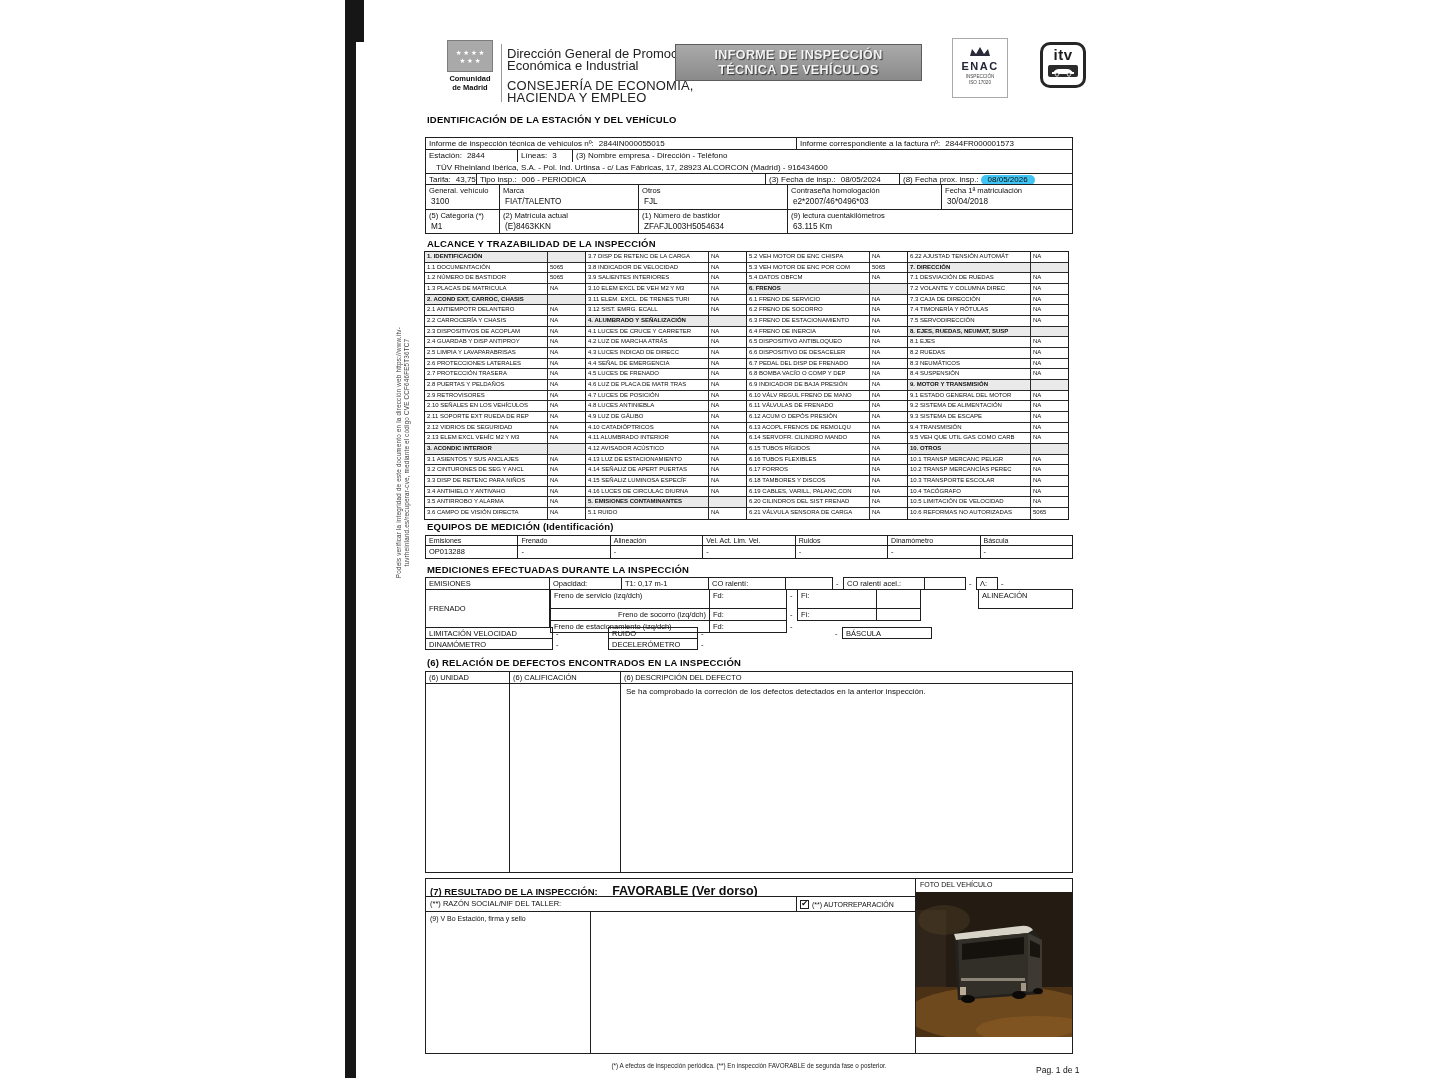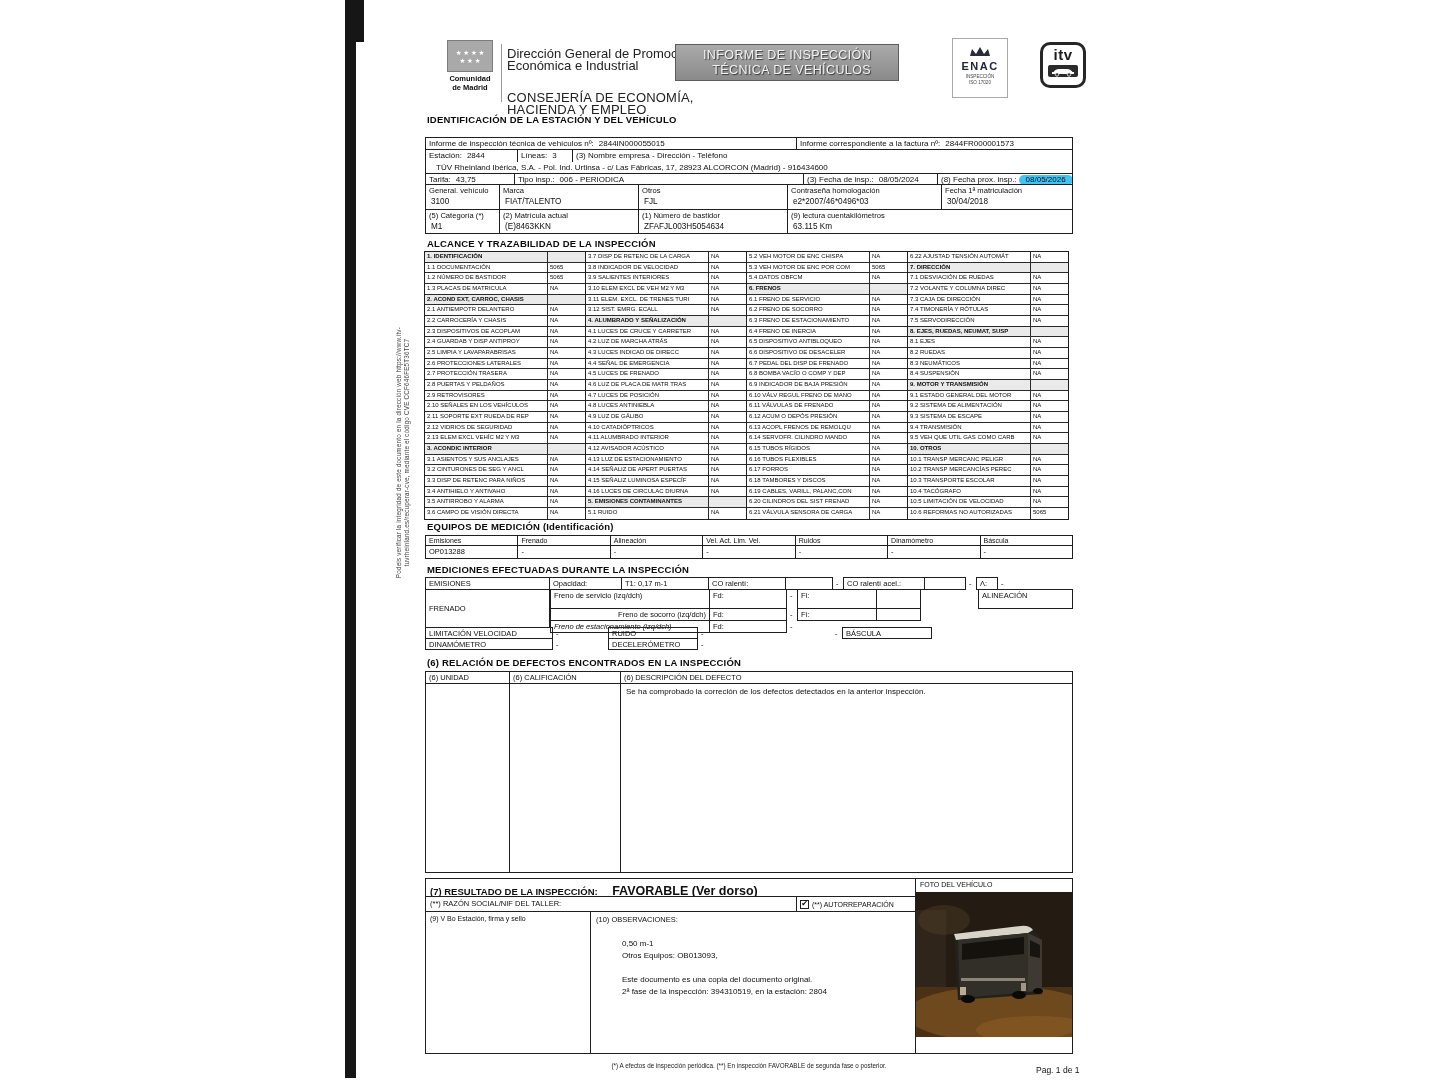--- a/index.html
+++ b/index.html
@@ -9,22 +9,22 @@
   
   .scanbar{left:345px;top:0;width:11px;height:1078px;background:#161616}
   .scanbar-top{left:345px;top:0;width:19px;height:42px;background:#161616}
   .sidetext{left:230px;top:445px;width:346px;transform:rotate(-90deg);font-size:6.3px;line-height:7.6px;color:#3c3c3c;letter-spacing:.2px;text-align:center}
   
   .cam{left:444px;top:40px;width:52px;text-align:center}
   .cam-flag{width:46px;height:32px;margin:0 auto;background:#a9a9a9;border:1px solid #7c7c7c;color:#fff;display:flex;flex-direction:column;justify-content:center;gap:1px;font-size:6.5px;line-height:7px}
   .cam-name{font-weight:bold;font-size:7.5px;line-height:8.5px;margin-top:3px;white-space:pre-line}
   .hdr-div{left:501px;top:44px;width:1px;height:58px;background:#9a9a9a}
   .org{left:507px;top:48px;font-size:13px;line-height:12px;color:#222}
-  .org .o2{margin-top:20px;letter-spacing:.2px}
-  .titlebox{left:675px;top:44px;width:224px;height:37px;background:linear-gradient(180deg,#aaaaaa,#8a8a8a);border:1px solid #5c5c5c;color:#f2f2f2;font-weight:normal;font-size:12.5px;line-height:15px;text-align:right;display:flex;align-items:center;justify-content:center;text-shadow:1px 1px 1px rgba(40,40,40,.85);letter-spacing:.4px;white-space:pre-line}
+  .org .o2{margin-top:8px;letter-spacing:.2px}
+  .titlebox{left:675px;top:44px;width:247px;height:37px;background:linear-gradient(180deg,#aaaaaa,#8a8a8a);border:1px solid #5c5c5c;color:#f2f2f2;font-weight:bold;font-size:12.5px;line-height:15px;text-align:center;display:flex;align-items:center;justify-content:center;text-shadow:1px 1px 1px rgba(40,40,40,.85);letter-spacing:.4px;white-space:pre-line}
   .enac{left:952px;top:38px;width:56px;height:60px;border:1px solid #aaaaaa;text-align:center;padding-top:3px;background:#fff}
   .enac-name{font-weight:bold;font-size:11px;letter-spacing:1.5px;color:#23233a}
   .enac-small{font-size:4.6px;line-height:5.6px;color:#444;margin-top:2px;white-space:pre-line}
   .itv{left:1040px;top:42px;width:46px;height:46px;border:3px solid #262626;border-radius:10px;text-align:center;padding-top:1px;background:#fff}
   .itv-name{font-weight:bold;font-size:15px;line-height:17px;color:#1d1d1d;letter-spacing:.5px}
   
   .sect{font-weight:bold;font-size:9.5px;color:#0a0a0a;letter-spacing:.2px}
   
   .mrow{display:flex}
   .mrow+.mrow{margin-top:-1px}
@@ -138,21 +138,21 @@
     <div class="idcell" style="flex:1;padding:0">
       <div style="display:flex;height:12px">
         <div style="width:92px;border-right:1px solid #1f1f1f;padding:1px 3px"><span class="lb">Estación:</span><span class="vl">2844</span></div>
         <div style="width:55px;border-right:1px solid #1f1f1f;padding:1px 3px"><span class="lb">Líneas:</span><span class="vl">3</span></div>
         <div style="flex:1;padding:1px 3px">(3) Nombre empresa - Dirección - Teléfono</div>
       </div>
       <div style="padding:1px 3px 0 10px;font-size:8px">TÜV Rheinland Ibérica, S.A. - Pol. Ind. Urtinsa - c/ Las Fábricas, 17, 28923 ALCORCON (Madrid) - 916434600</div>
     </div>
   </div>
   <div class="mrow" style="height:12px">
-    <div class="idcell" style="width:90px"><span class="lb">Tarifa:</span><span class="vl">43,75</span></div>
+    <div class="idcell" style="width:52px"><span class="lb">Tarifa:</span><span class="vl">43,75</span></div>
     <div class="idcell" style="width:290px"><span class="lb">Tipo insp.:</span><span class="vl">006 - PERIODICA</span></div>
     <div class="idcell" style="width:135px"><span class="lb">(3) Fecha de insp.:</span><span class="vl">08/05/2024</span></div>
     <div class="idcell" style="flex:1"><span class="lb">(8) Fecha prox. insp.:</span><span class="vl hl" style="background: rgb(63, 196, 243);">08/05/2026</span></div>
   </div>
   <div class="mrow" style="height:26px">
     <div class="idcell two" style="width:75px">
         <span class="lb">General. vehículo</span>
         <span class="vl">3100</span>
       </div>
     <div class="idcell two" style="width:140px">
@@ -664,21 +664,21 @@
           <div class="mc" style="width: 95px;">ALINEACIÓN</div>
         </div>
         <div class="mrow" style="height: 13px;">
           <div class="mc" style="width: 160px; text-align: right;">Freno de socorro (izq/dch)</div>
           <div class="mc" style="width: 78px;">Fd:</div>
           <div class="mc nb" style="width: 12px;">-</div>
           <div class="mc" style="width: 80px;">Fi:</div>
           <div class="mc" style="width: 45px;"></div>
         </div>
         <div class="mrow" style="height: 13px;">
-          <div class="mc" style="width: 160px; font-style: italic;">Freno de estacionamiento (izq/dch)</div>
+          <div class="mc" style="width: 160px;">Freno de estacionamiento (izq/dch)</div>
           <div class="mc" style="width: 78px;">Fd:</div>
           <div class="mc nb" style="width: 12px;">-</div>
         </div>
       </div>
   </div>
   <div class="mrow" style="height:12px">
     <div class="mc" style="width:128px">LIMITACIÓN VELOCIDAD</div>
     <div class="mc nb" style="width:12px">-</div>
     <div class="msp" style="width:45px"></div>
     <div class="mc" style="width:90px">RUIDO</div>
@@ -722,28 +722,20 @@
       <div class="res-razon">(**) RAZÓN SOCIAL/NIF DEL TALLER:</div>
       <div class="res-auto">
         <span class="chk">
             <span>✔</span>
           </span>
         <span>(**) AUTORREPARACIÓN</span>
       </div>
     </div>
     <div class="res-body">
       <div class="res-firma">(9) V Bo Estación, firma y sello</div>
-      <div class="res-obs">
-        <div class="obs-title">(10) OBSERVACIONES:</div>
-        <div class="obs-text">0,50 m-1
-Otros Equipos: OB013093,
-
-Este documento es una copia del documento original.
-2ª fase de la inspección: 394310519, en la estación: 2804</div>
-      </div>
     </div>
   </div>
   <div class="res-photo">
     <div class="photo-label">FOTO DEL VEHÍCULO</div>
     <div class="photo">
       <svg viewBox="0 0 157 145" width="157" height="145">
         <rect width="157" height="145" fill="#241c12"></rect>
         <rect x="0" y="18" width="30" height="80" fill="#3a2e20" opacity="0.55"></rect>
         <rect y="95" width="157" height="50" fill="#4a3014"></rect>
         <ellipse cx="85" cy="122" rx="95" ry="28" fill="#7b5120" opacity="0.75"></ellipse>

